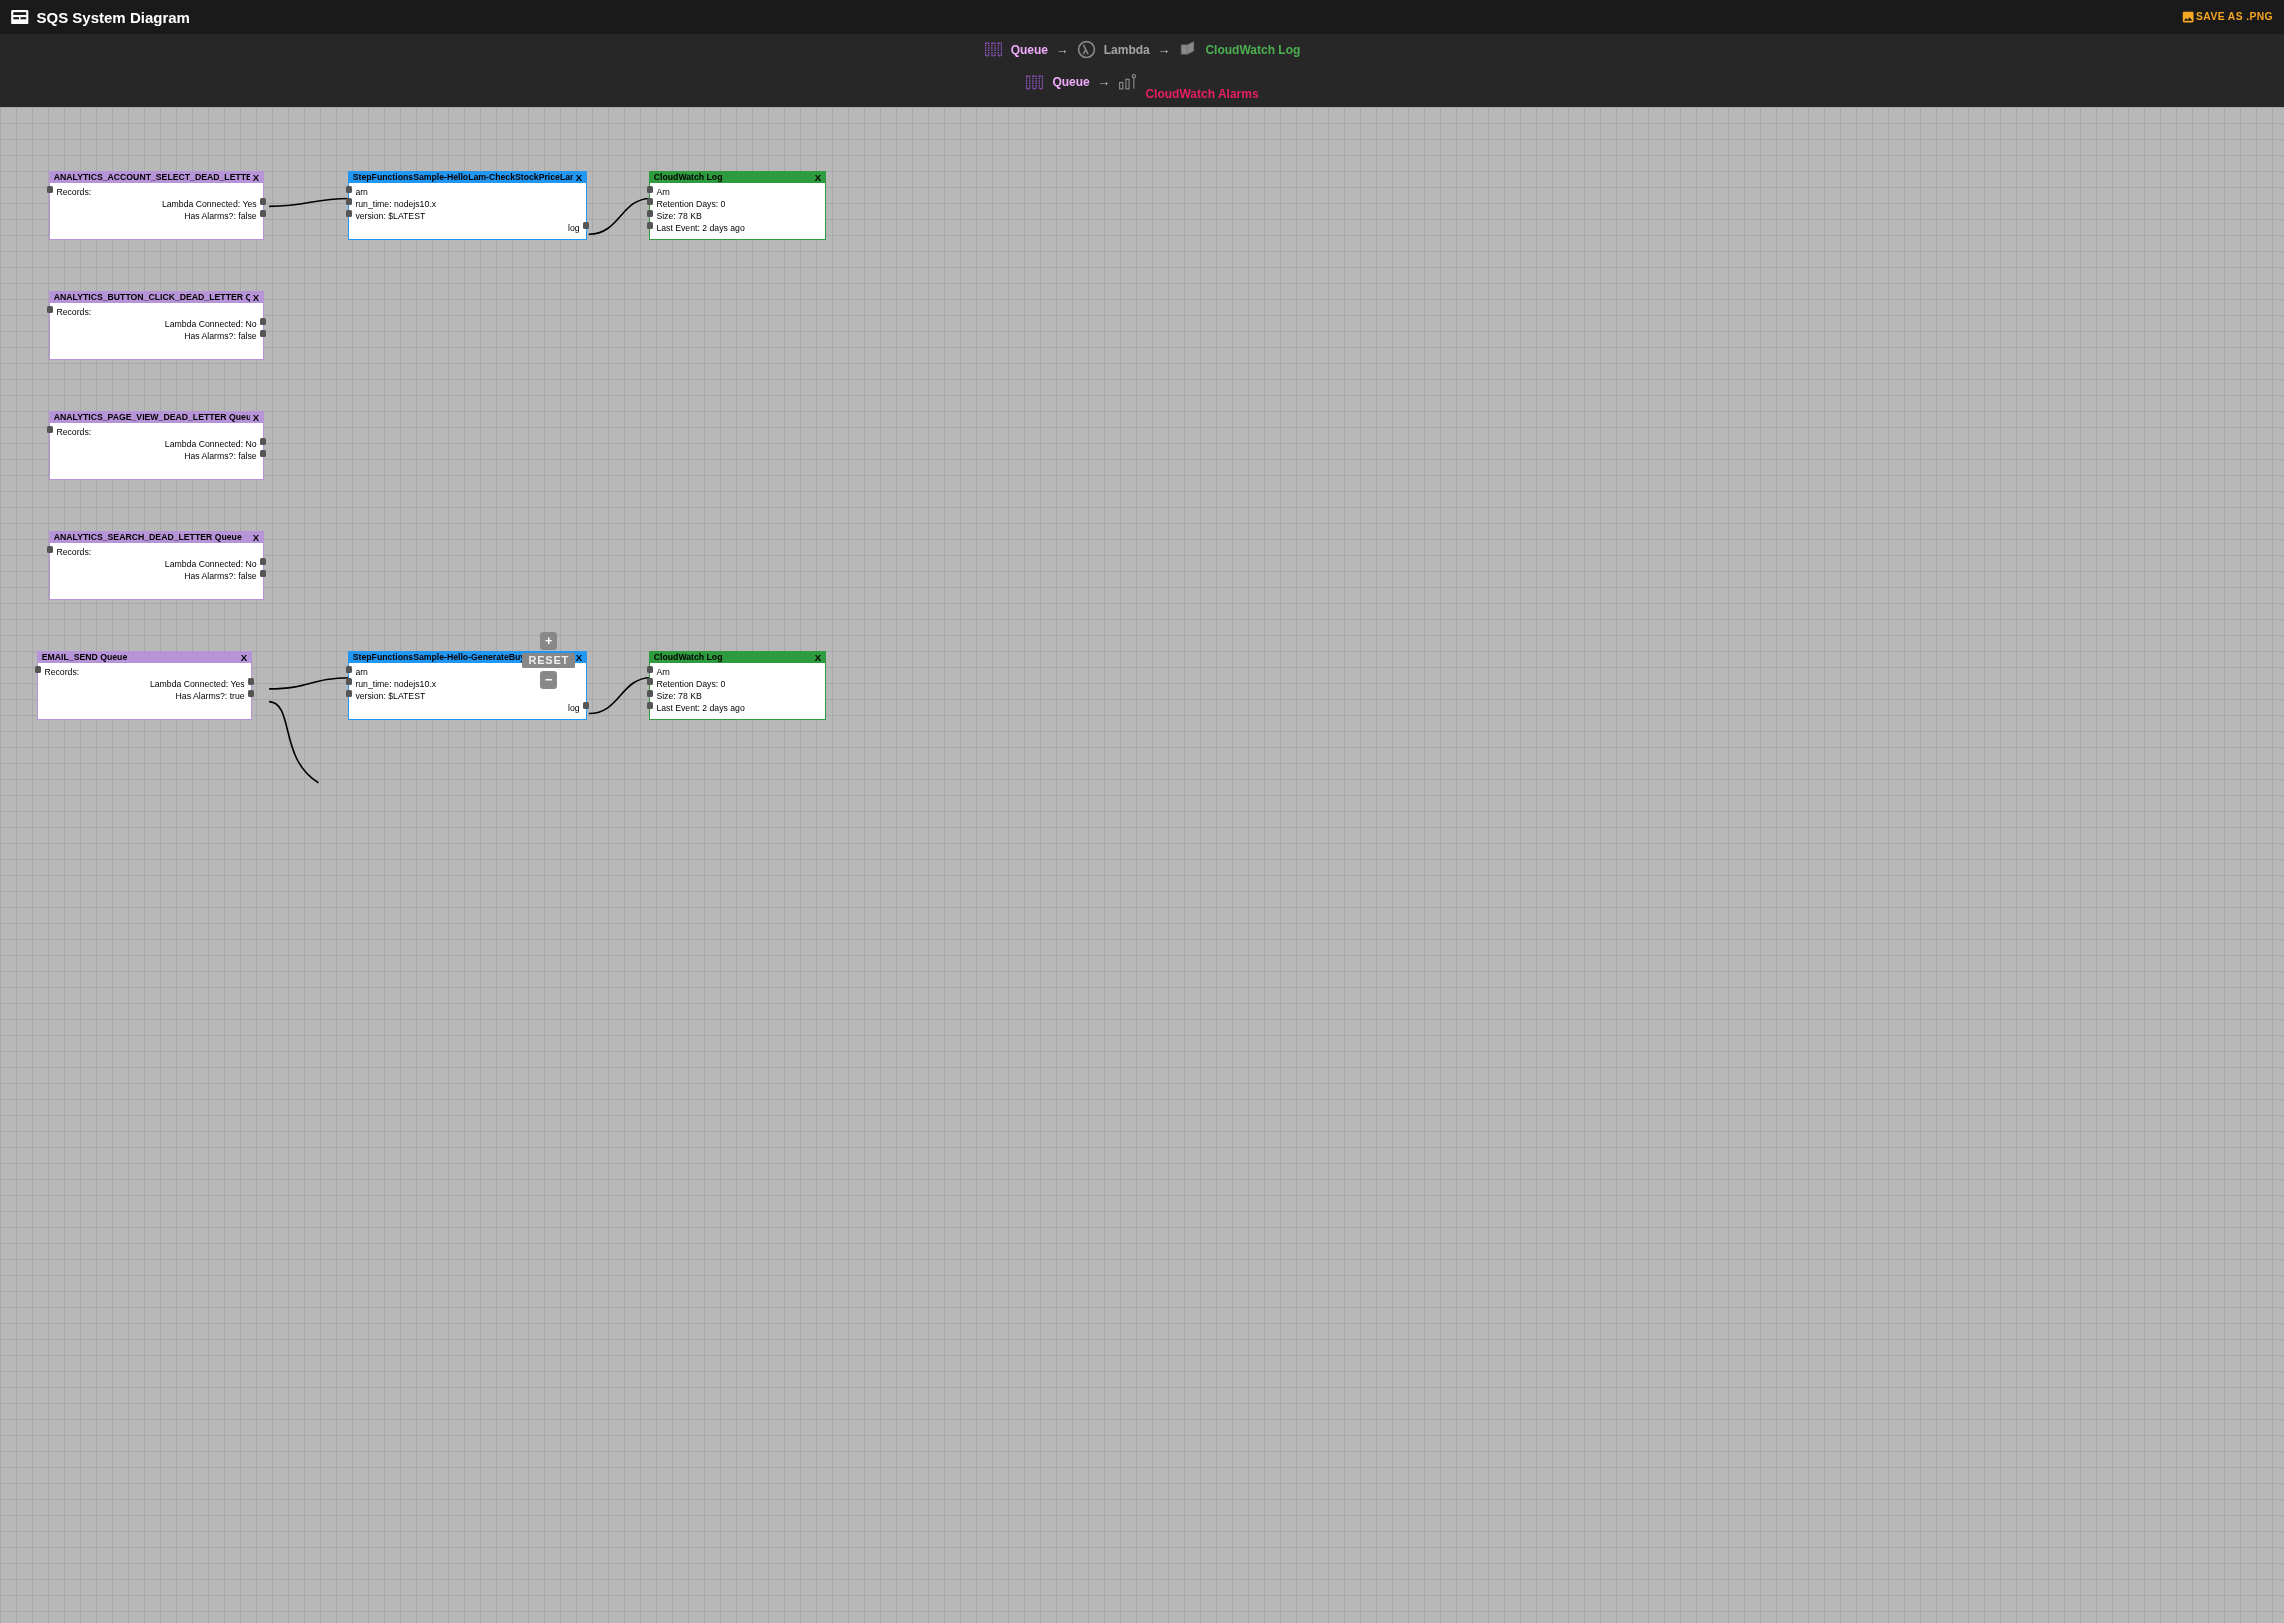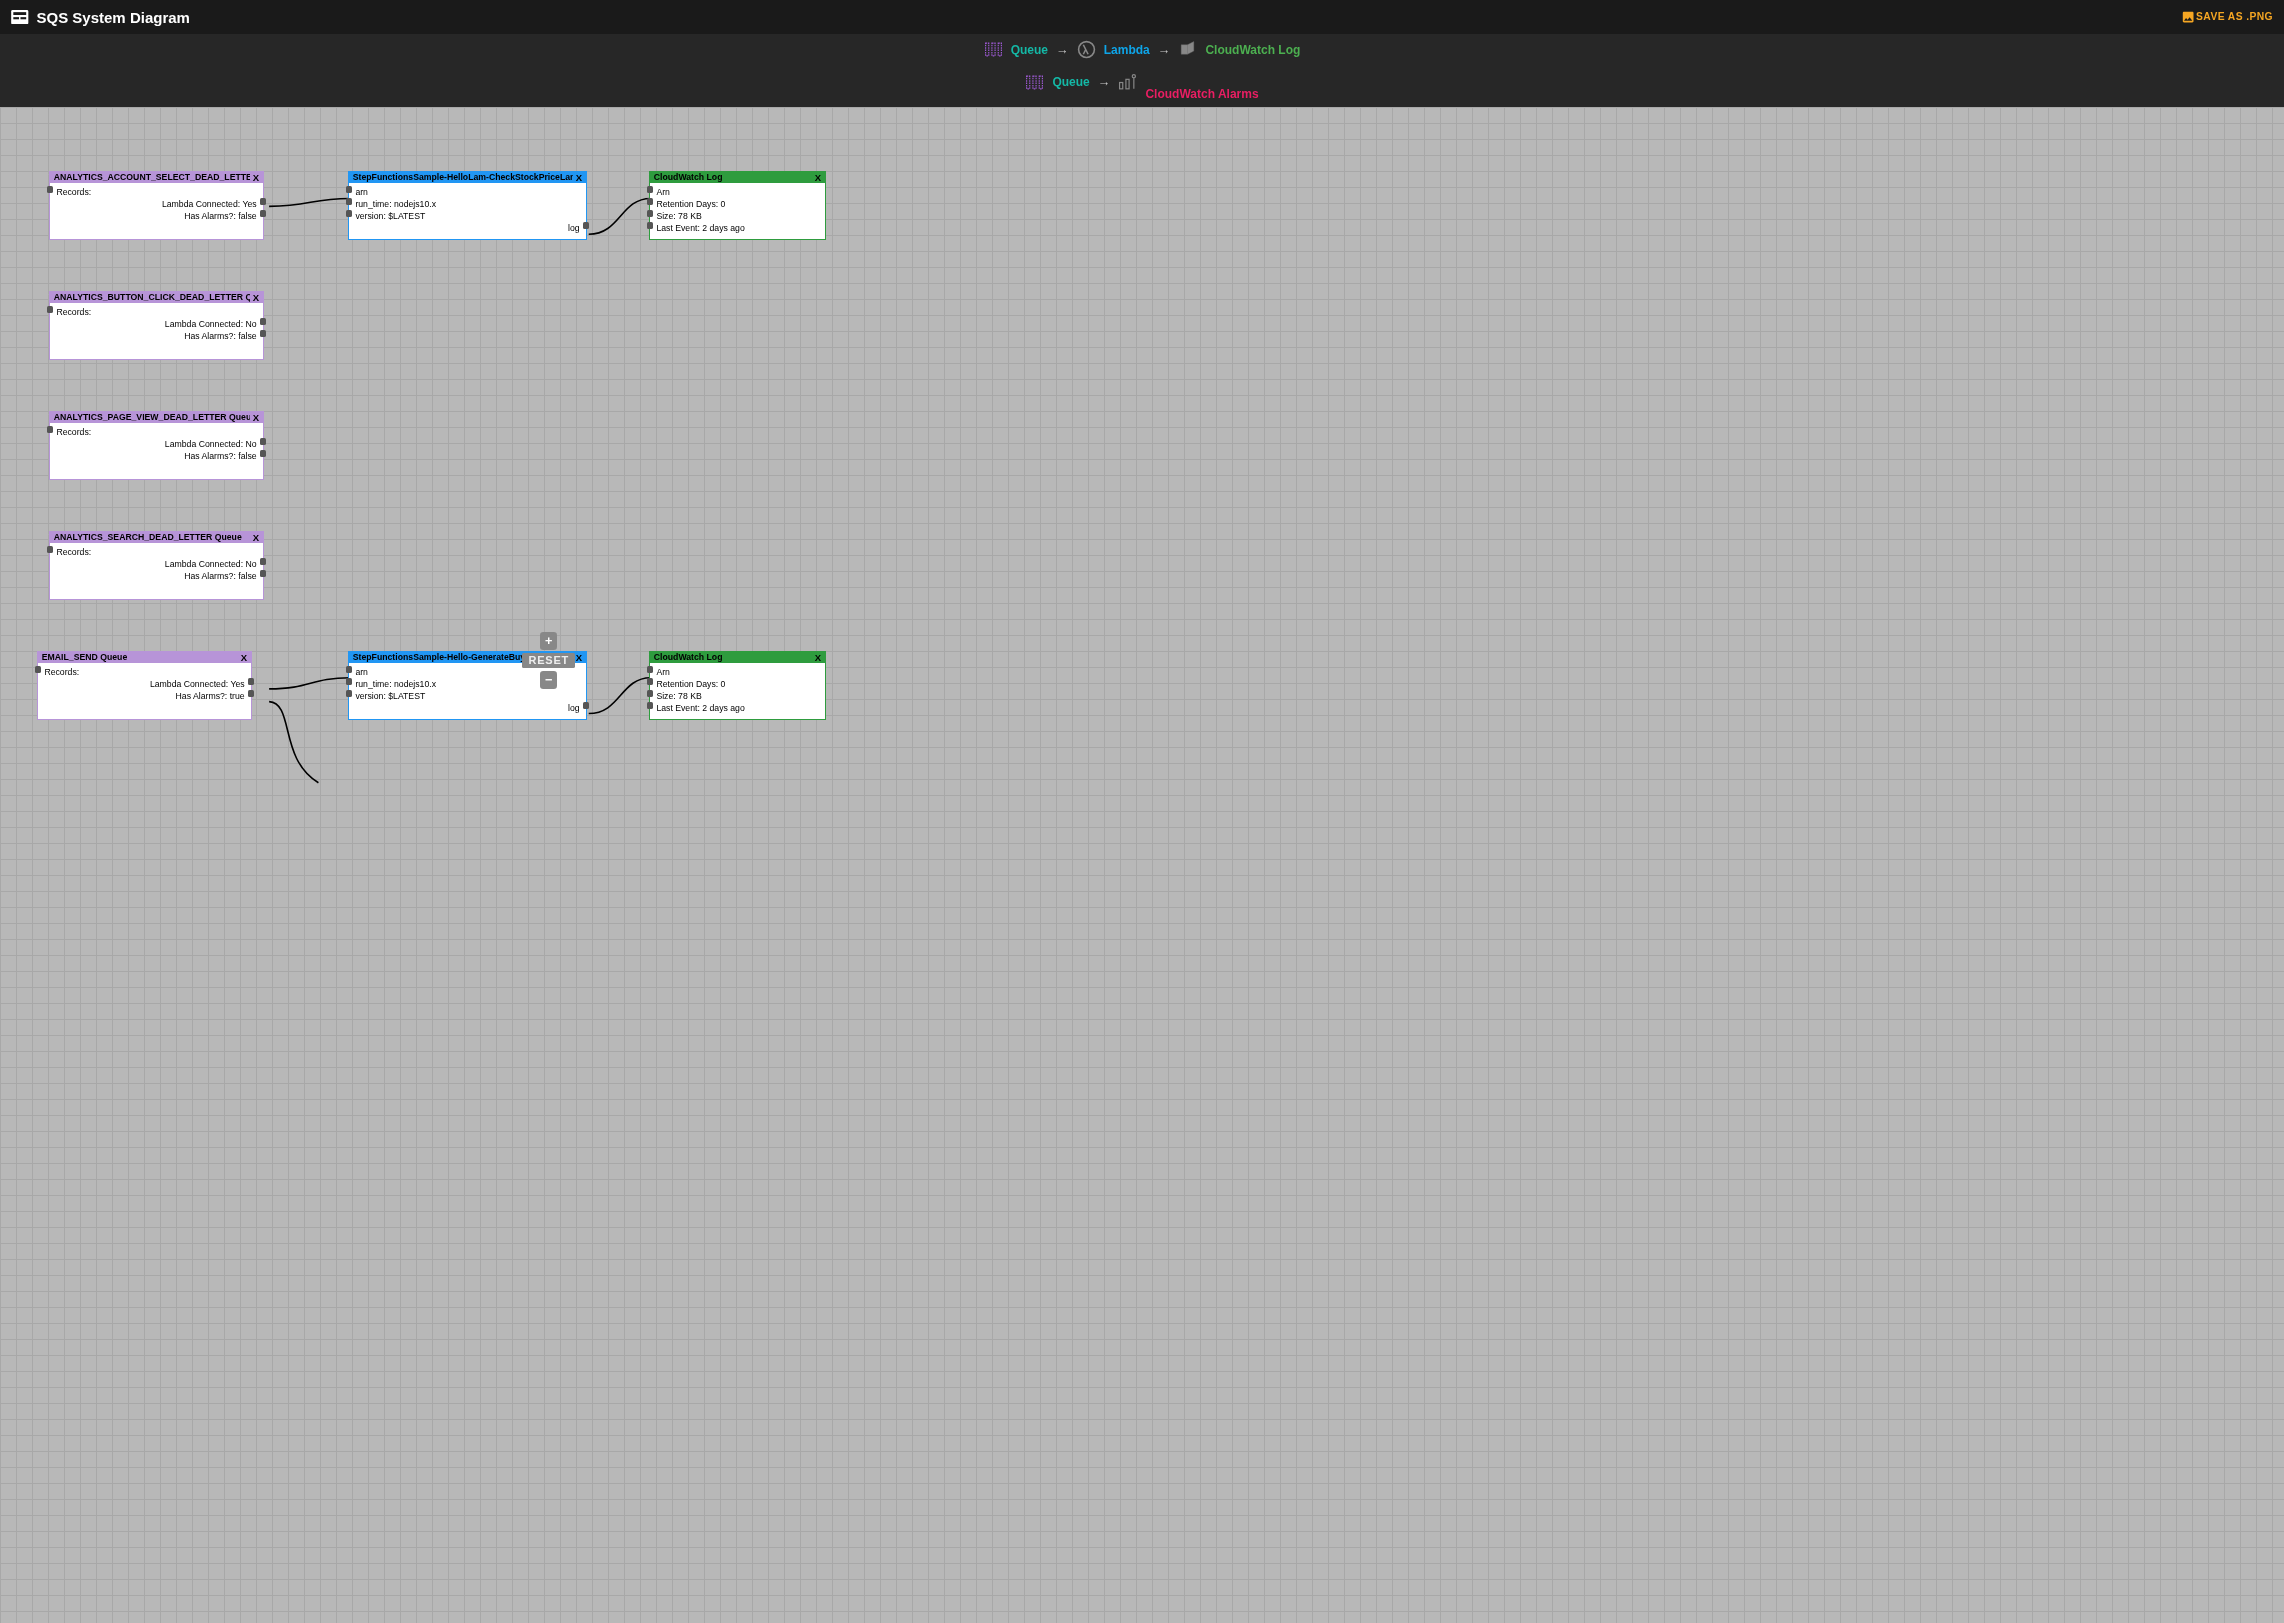--- a/index.html
+++ b/index.html
@@ -9,22 +9,22 @@
 .header-left { display:flex; align-items:center; gap:8px; }
 .header-icon { width:17.5px; height:14.3px; }
 .header-title { color:#fff; font-size:15px; font-weight:700; }
 .save-btn { display:flex; align-items:center; gap:1px; color:#f5a623; font-size:10.3px; font-weight:700; cursor:pointer; letter-spacing:0.4px; }
 .save-icon { width:14.3px; height:14.3px; fill:#f5a623; }
 
 .legend { background:#272727; height:73px; display:flex; flex-direction:column; align-items:center; justify-content:center; gap:4.8px; padding:6.4px 0; }
 .legend-row { display:flex; align-items:center; gap:8px; }
 .legend-icon { width:19px; height:19px; display:flex; align-items:center; justify-content:center; }
 .legend-label { font-size:12px; font-weight:700; }
-.queue-color { color:#14b8a6; }
-.lambda-color { color:#0ea5e9; }
+.queue-color { color:#f0abfc; }
+.lambda-color { color:#a3a3a3; }
 .log-color { color:#4caf50; }
 .alarm-color { color:#e91e63;margin-top:23px; }
 .arrow { color:#ccc; font-size:12.7px; }
 
 .canvas { position:relative; width:100%; height:calc(100vh - 107px); background:#b8b8b8; background-image:
   linear-gradient(to right,#a8a8a8 0.8px,transparent 0.8px),
   linear-gradient(to bottom,#a8a8a8 0.8px,transparent 0.8px);
   background-size:16px 16px; overflow:hidden; }
 
 .node { position:absolute; width:215px; background:#fff; border-radius:3.2px; }

